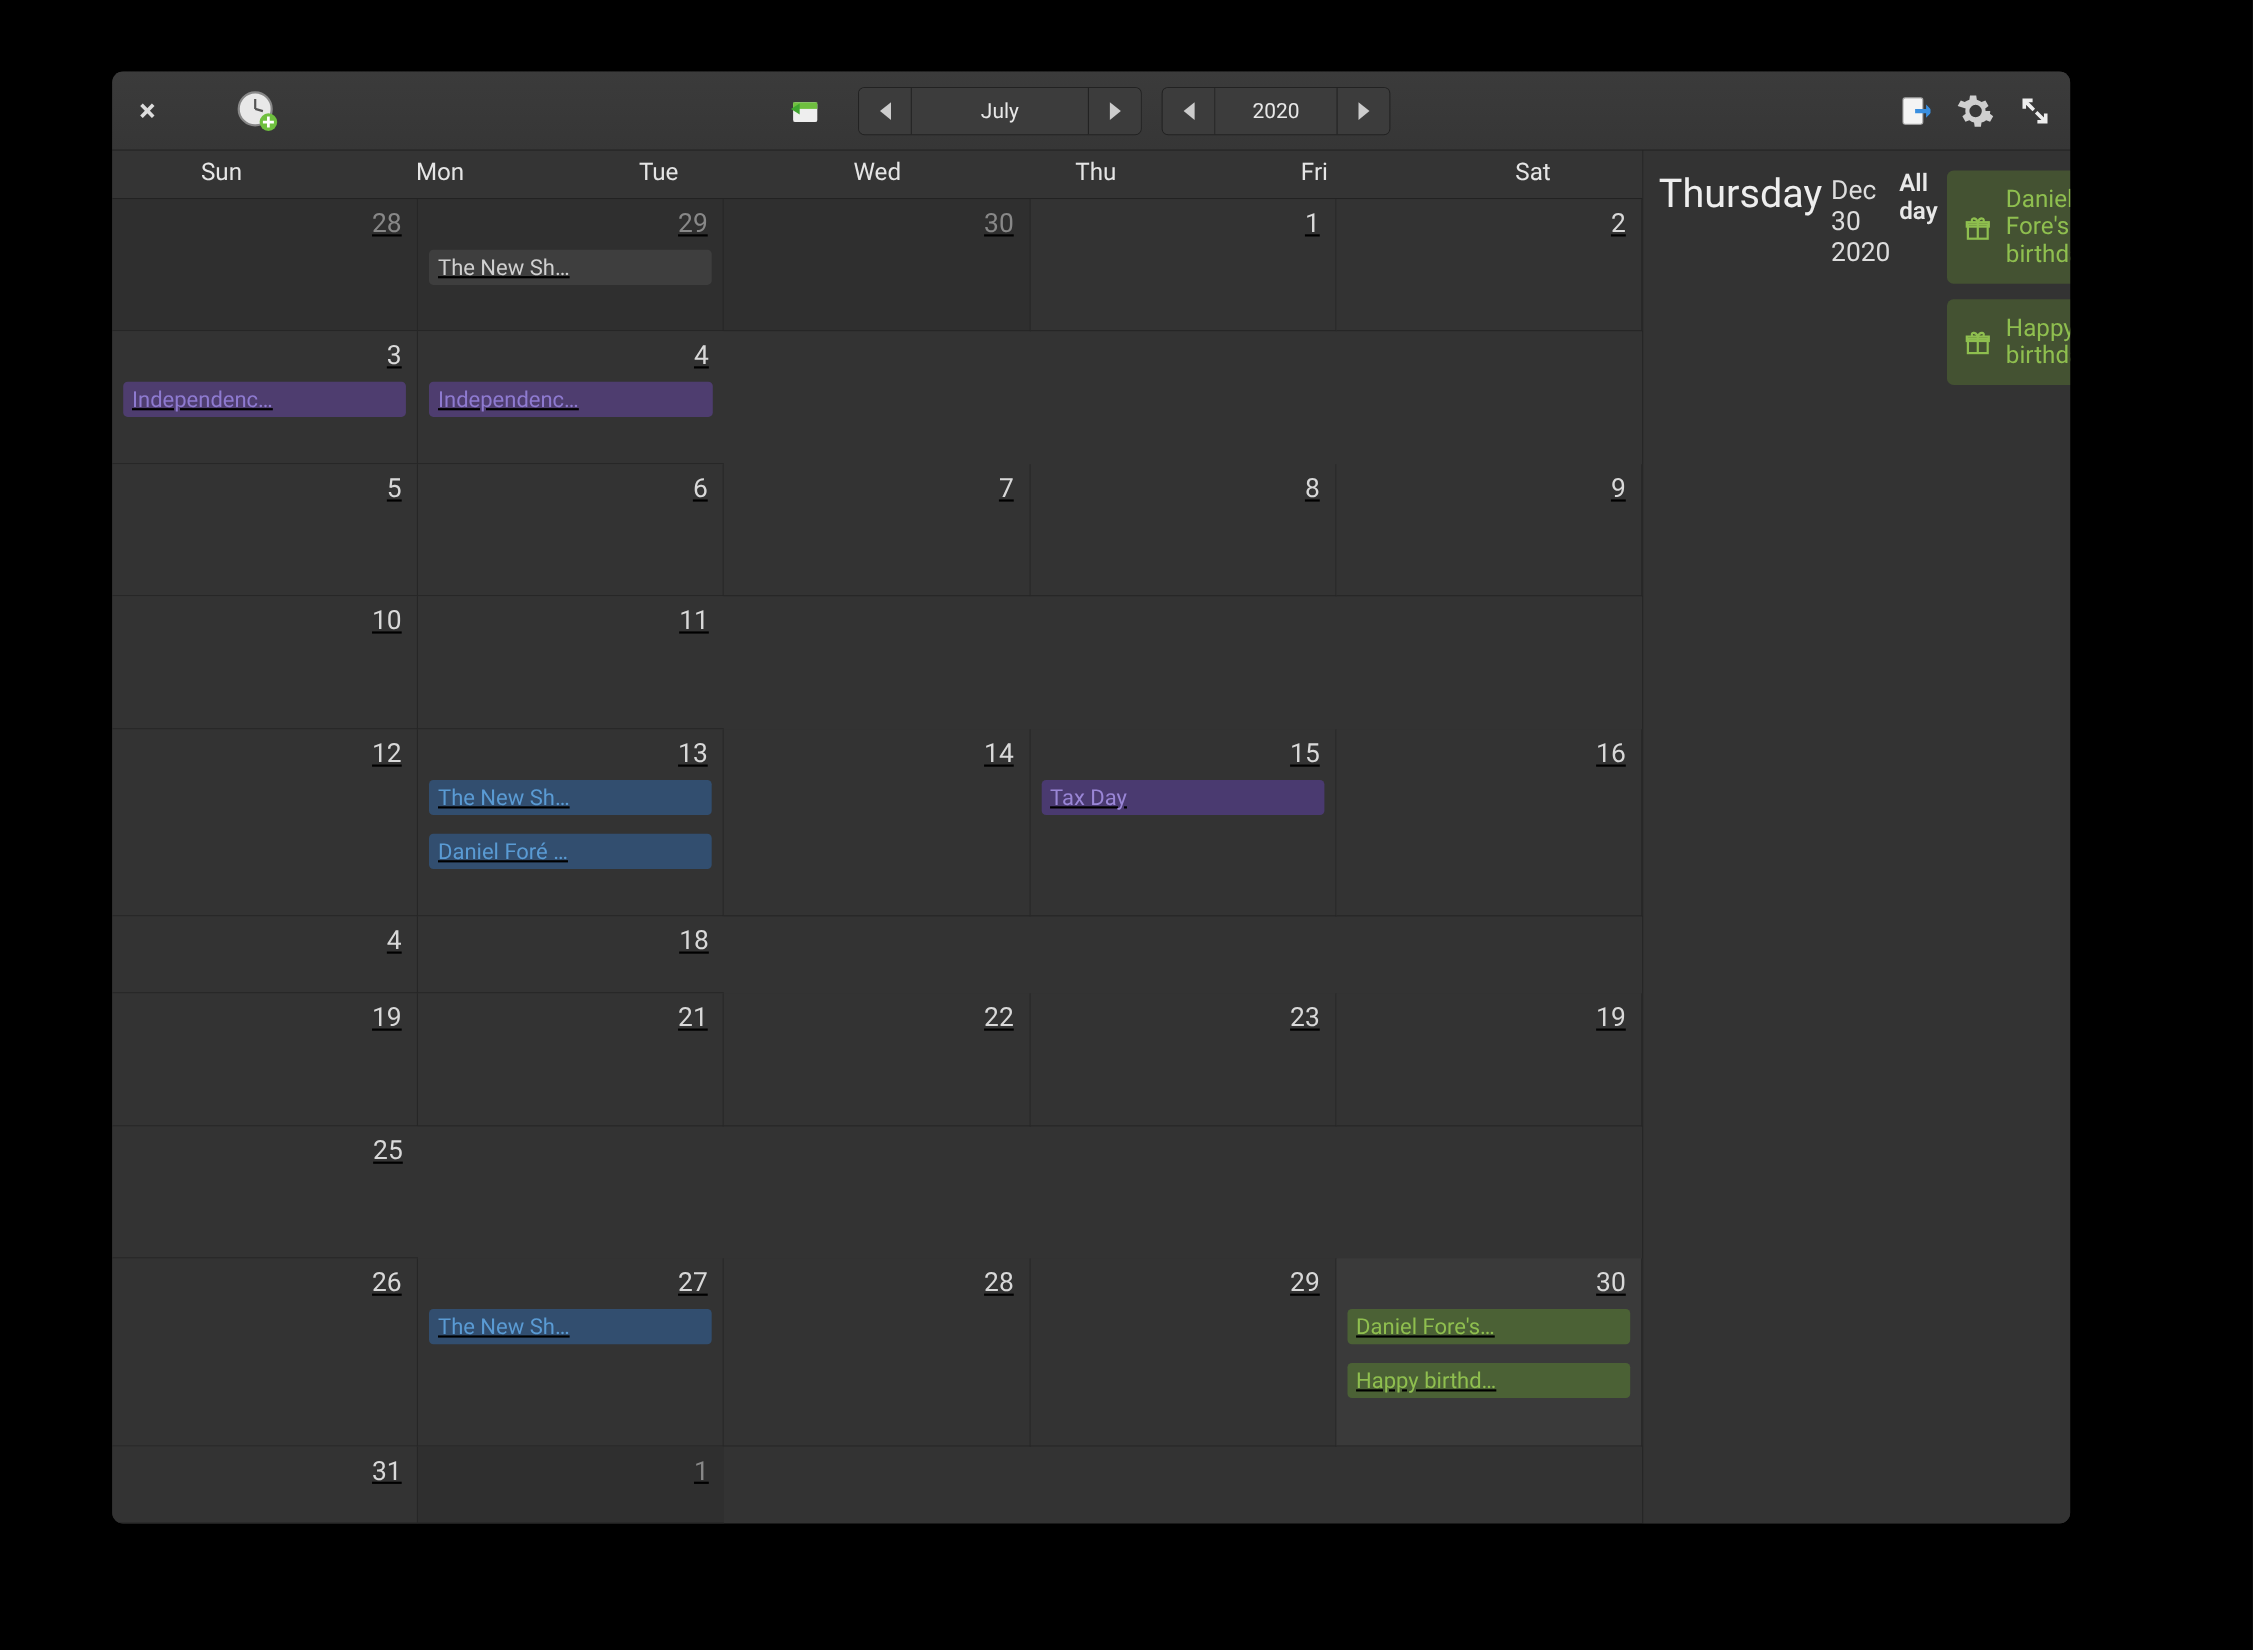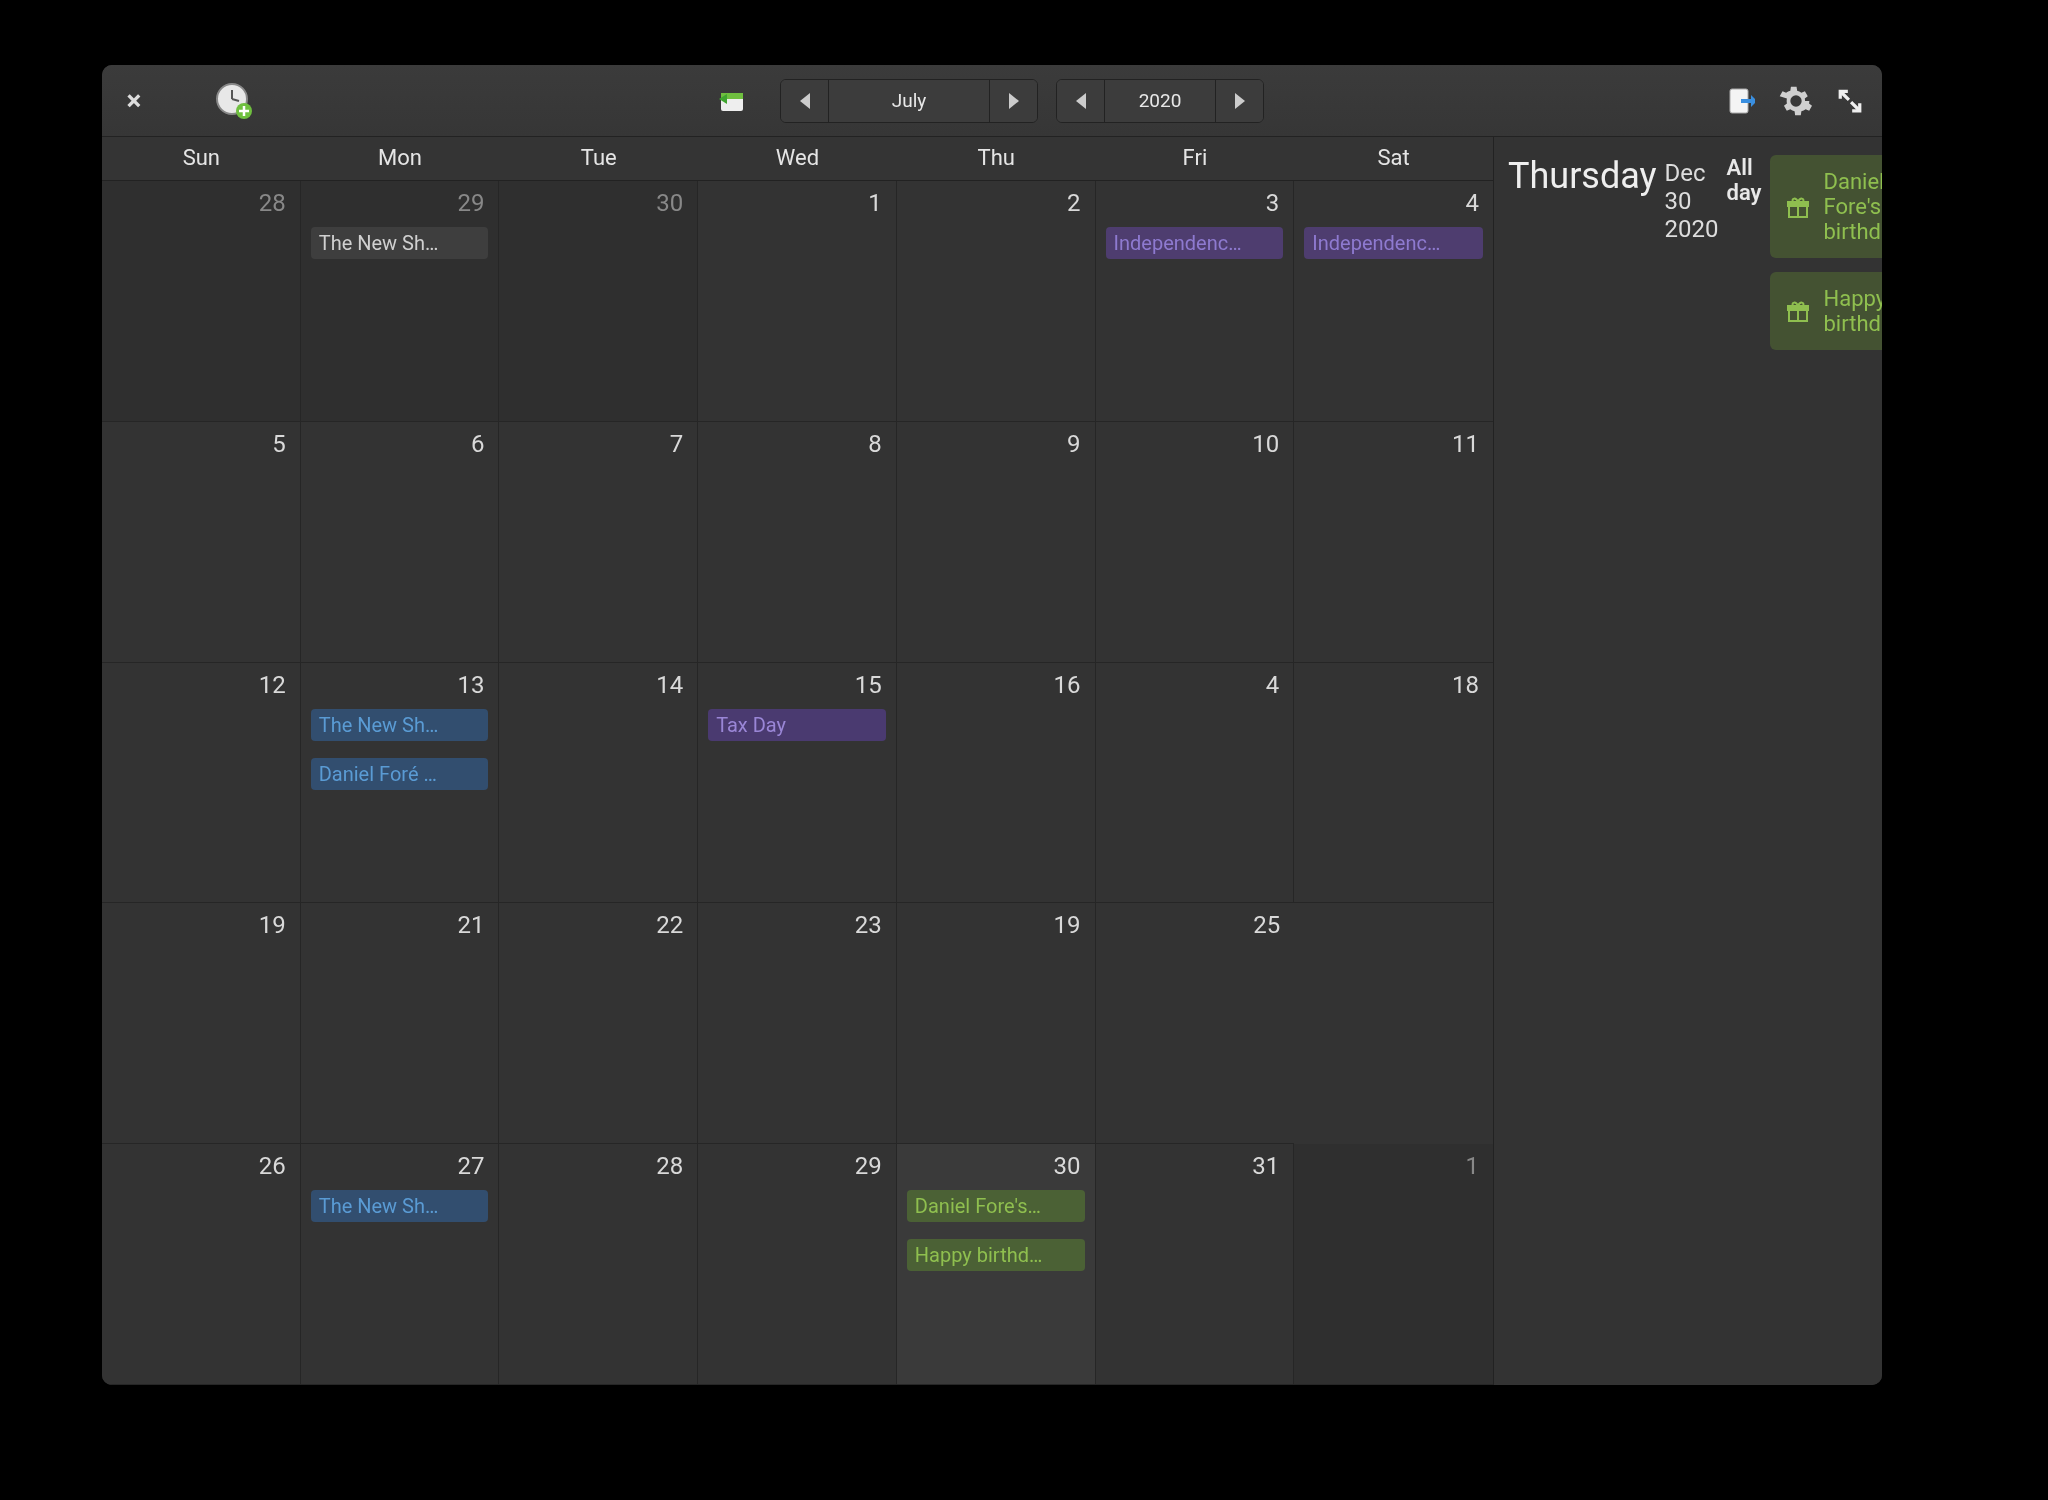--- a/index.html
+++ b/index.html
@@ -91,21 +91,21 @@
     border-bottom:1px solid #222;
   }
   .dow{
     text-align:center;
     color:#e5e5e5;
     font-size:22px;
     padding:8px 0 10px;
   }
   
   .weeks{flex:1;display:grid;grid-template-rows:repeat(5,1fr);}
-  .week{display:grid;grid-template-columns:repeat(7,1fr);}
+  .week{display:grid;grid-template-columns:repeat(5,1fr);text-decoration:underline;}
   .cell{
     border-right:1px solid #262626;
     border-bottom:1px solid #262626;
     padding:6px 8px 4px;
     background:#333333;
     position:relative;
     overflow:hidden;
   }
   .week .cell:last-child{border-right:none;}
   .cell.dim{ background:#2f2f2f; color:#8a8a8a;}

